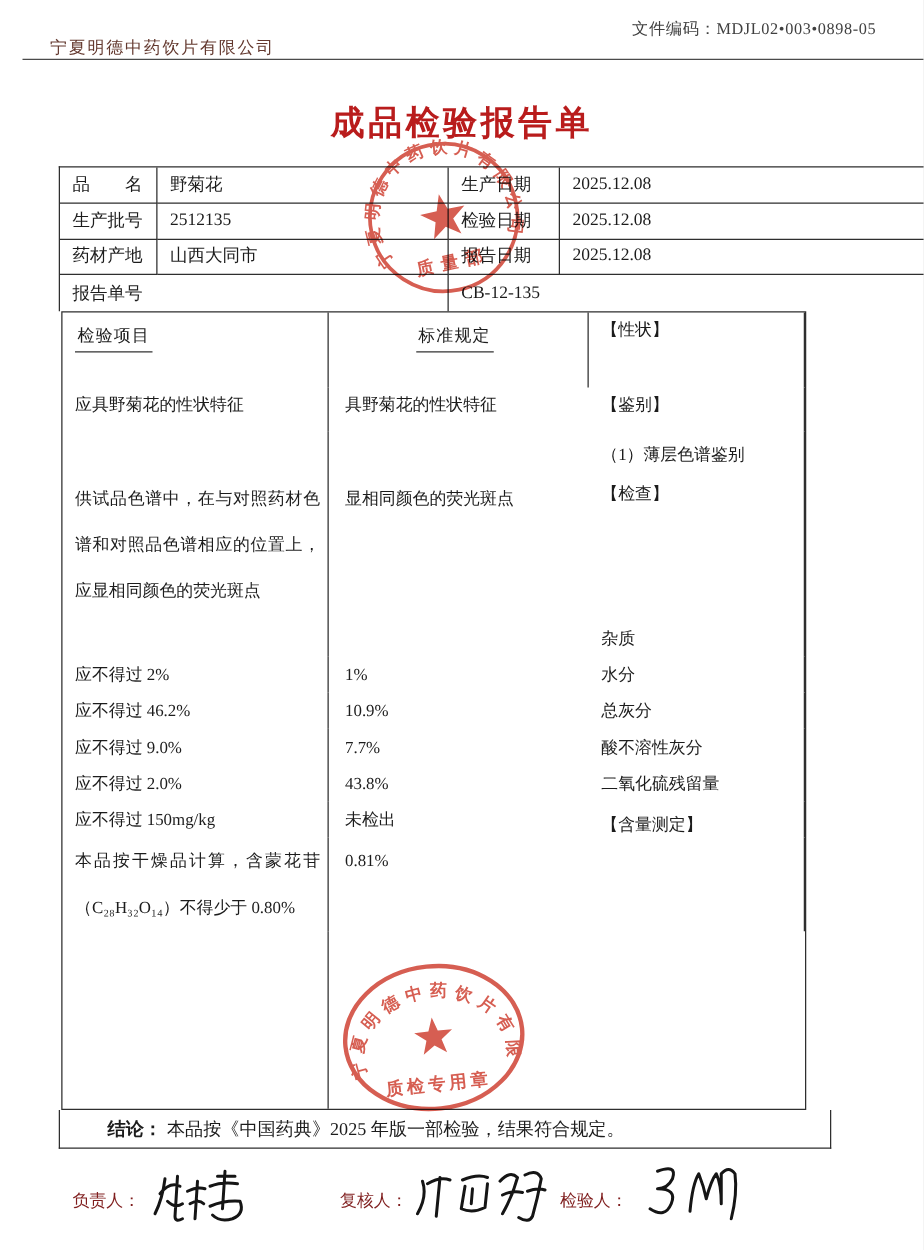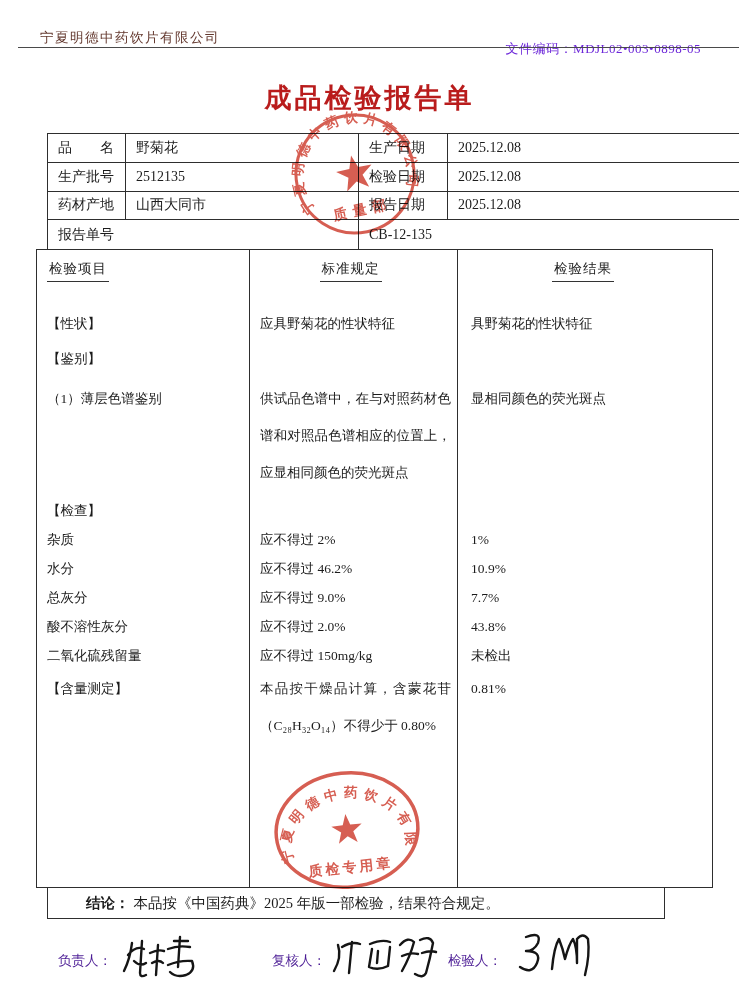--- a/index.html
+++ b/index.html
@@ -5,21 +5,21 @@
   * { margin:0; padding:0; box-sizing:border-box; }
   html,body { background:#e8e8e8; }
   .page {
     position:relative; width:739px; height:1000px; margin:0 auto;
     background:#ffffff; overflow:hidden;
     font-family:"Liberation Serif","DejaVu Serif",serif;
     color:#1c1c1c;
   }
   
   .hdr-left { position:absolute; left:40px; top:29px; font-size:13.5px; letter-spacing:1.5px; color:#63382e; }
-  .hdr-right { position:absolute; right:38px; top:40px; font-size:13px; letter-spacing:.5px; color:#6d28d9; }
+  .hdr-right { position:absolute; right:38px; top:14px; font-size:13px; letter-spacing:.5px; color:#404040; }
   .hdr-rule { position:absolute; left:18px; width:721px; top:47px; border-top:1.5px solid #4a4a4a; }
   
   .title {
     position:absolute; left:0; right:0; top:80px; text-align:center;
     font-family:"Liberation Sans","DejaVu Sans",sans-serif;
     font-size:27px; font-weight:700; letter-spacing:3px; color:#b91c1c;
   }
   
   .info-table {
     position:absolute; left:47px; top:133px; width:714px; height:116px;
@@ -28,21 +28,21 @@
     border:1.5px solid #2e2e2e; border-bottom:none;
     font-size:14px;
   }
   .info-table > div { display:flex; align-items:center; padding-left:10px; }
   .bR { border-right:1px solid #2e2e2e; }
   .bB { border-bottom:1px solid #2e2e2e; }
   .span2a { grid-column:1 / 3; }
   .span2b { grid-column:3 / 5; }
   
   .insp-table {
-    position:absolute; left:36px; top:249px; width:677px; height:639px;
+    position:absolute; left:49px; top:249px; width:596px; height:639px;
     display:grid; grid-template-columns:213px 208px 1fr;
     grid-template-rows:60px 35px 35px 116px 29px 29px 29px 29px 29px 29px 75px 1fr;
     border:1.5px solid #2e2e2e;
     font-size:13.5px;
   }
   .ci { border-right:1px solid #2e2e2e; padding-left:10px; }
   .cs { border-right:1px solid #2e2e2e; padding-left:10px; padding-right:6px; }
   .cr { padding-left:13px; padding-right:4px; }
   .insp-head { padding-top:10px; }
   .insp-head.center { text-align:center; padding-left:0; }
@@ -52,21 +52,21 @@
   .lh37 { line-height:37px; }
   .just { text-align:justify; }
   
   .conclusion {
     position:absolute; left:47px; top:888px; width:618px; height:31px;
     border:1.5px solid #2e2e2e; border-top:none;
     display:flex; align-items:center; padding-left:38px; font-size:14.5px;
   }
   .conclusion b { font-weight:700; margin-right:4px; }
   
-  .sig-label { position:absolute; font-size:13.5px; color:#4c1d95; }
+  .sig-label { position:absolute; font-size:13.5px; color:#7f1d1d; }
   .sig-svg { position:absolute; }
   .sig-svg path { fill:none; stroke:#151515; stroke-width:2.4; stroke-linecap:round; stroke-linejoin:round; }
   
   .stamp { position:absolute; mix-blend-mode:multiply; opacity:.82; }
   .stamp text { font-family:"Liberation Sans","DejaVu Sans",sans-serif; font-weight:700; }
 </style>
 </head>
 <body>
 
 <div class="page">
@@ -94,21 +94,20 @@
     <div class="bB">2025.12.08</div>
 
     <div class="span2a bR">报告单号</div>
     <div class="span2b">CB-12-135</div>
   </div>
 
   <div class="insp-table">
 
     <div class="ci insp-head"><span class="uline">检验项目</span></div>
     <div class="cs insp-head center"><span class="uline">标准规定</span></div>
-    <div class="cr insp-head center"><span class="uline">检验结果</span></div>
 
     <div class="ci pt5">【性状】</div>
     <div class="cs pt5">应具野菊花的性状特征</div>
     <div class="cr pt5">具野菊花的性状特征</div>
 
     <div class="ci pt5">【鉴别】</div>
     <div class="cs pt5"></div>
     <div class="cr pt5"></div>
 
     <div class="ci lh37">（1）薄层色谱鉴别</div>

